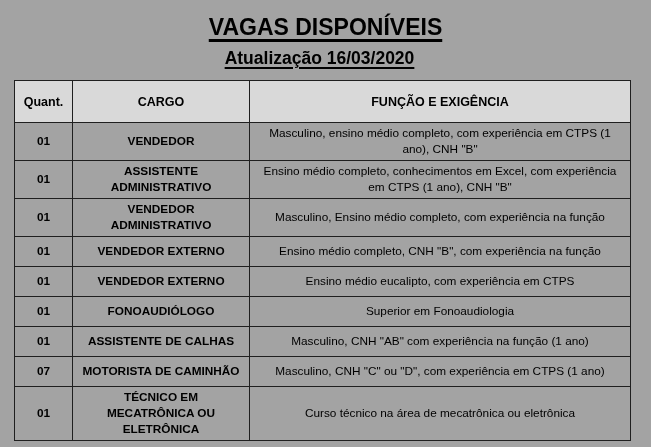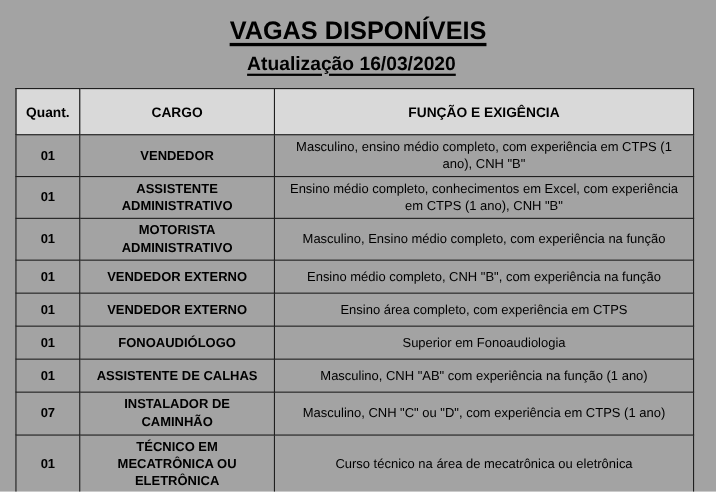--- a/index.html
+++ b/index.html
@@ -93,51 +93,51 @@
 
   <tr>
     <td class="quant">01</td>
     <td class="cargo">ASSISTENTE ADMINISTRATIVO</td>
     <td class="funcao">Ensino médio completo, conhecimentos em Excel, com experiência em CTPS (1 ano), CNH "B"</td>
   </tr>
 
 
   <tr>
     <td class="quant">01</td>
-    <td class="cargo">MOTORISTA ADMINISTRATIVO</td>
+    <td class="cargo">VENDEDOR ADMINISTRATIVO</td>
     <td class="funcao">Masculino, Ensino médio completo, com experiência na função</td>
   </tr>
 
   <tr>
     <td class="quant">01</td>
     <td class="cargo">VENDEDOR EXTERNO</td>
     <td class="funcao">Ensino médio completo, CNH "B", com experiência na função</td>
   </tr>
 
   <tr>
     <td class="quant">01</td>
     <td class="cargo">VENDEDOR EXTERNO</td>
-    <td class="funcao">Ensino área completo, com experiência em CTPS</td>
+    <td class="funcao">Ensino médio eucalipto, com experiência em CTPS</td>
   </tr>
 
   <tr>
     <td class="quant">01</td>
     <td class="cargo">FONOAUDIÓLOGO</td>
     <td class="funcao">Superior em Fonoaudiologia</td>
   </tr>
 
   <tr>
     <td class="quant">01</td>
     <td class="cargo">ASSISTENTE DE CALHAS</td>
     <td class="funcao">Masculino, CNH "AB" com experiência na função (1 ano)</td>
   </tr>
 
   <tr>
     <td class="quant">07</td>
-    <td class="cargo">INSTALADOR DE CAMINHÃO</td>
+    <td class="cargo">MOTORISTA DE CAMINHÃO</td>
     <td class="funcao">Masculino, CNH "C" ou "D", com experiência em CTPS (1 ano)</td>
   </tr>
 
   <tr>
     <td class="quant">01</td>
     <td class="cargo">TÉCNICO EM MECATRÔNICA OU ELETRÔNICA</td>
     <td class="funcao">Curso técnico na área de mecatrônica ou eletrônica</td>
   </tr>
 </tbody>
   </table>

